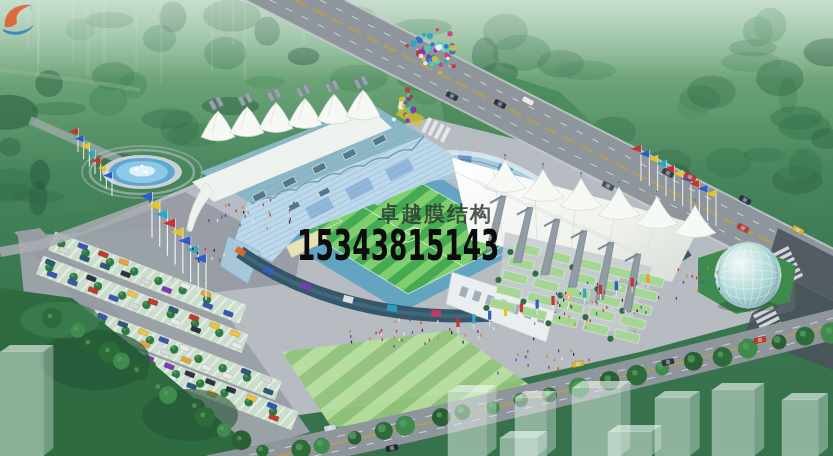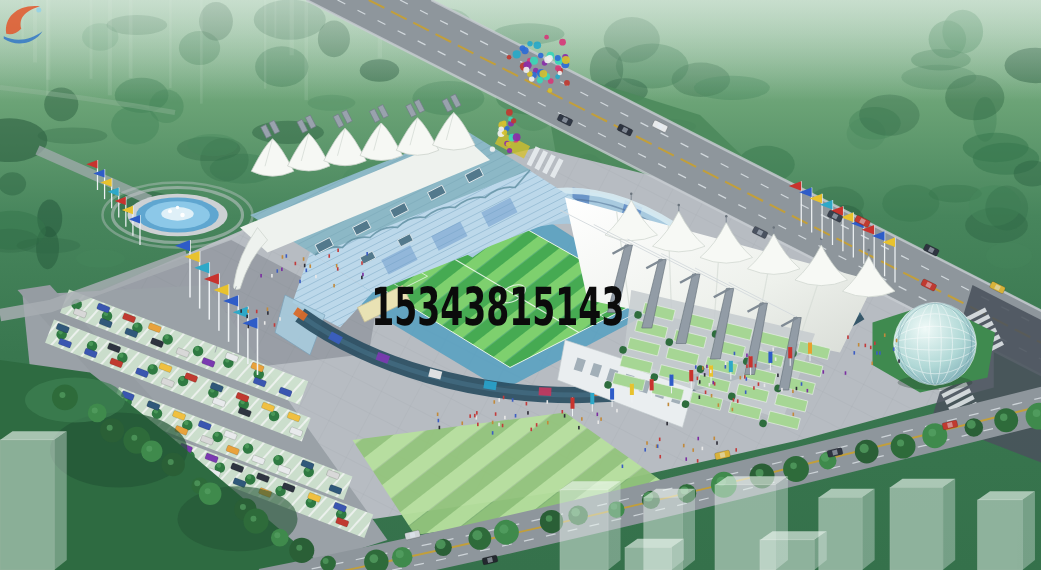--- a/index.html
+++ b/index.html
@@ -1136,15 +1136,16 @@
         <circle cx="406.4970593445455" cy="115.35645030750418" r="1.9065412454803201" fill="#d6c12e" opacity="0.92"></circle>
         <circle cx="400.9609793391828" cy="103.45438772693946" r="2.223478036571051" fill="#f0f0f0" opacity="0.92"></circle>
       </g>
 </svg>
 
 <svg class="wm wm-logo" viewBox="0 0 38 36">
   <path d="M5,27 C3,13 15,3 32,5 C19,9 15,15 17,23 C13,27 9,28 5,27 Z" fill="#e2572b" opacity="0.85"></path>
   <path d="M3,29 C13,34 25,32 34,25 C28,35 13,38 3,31 Z" fill="#2b72c8" opacity="0.8"></path>
   <circle cx="31" cy="8" r="2" fill="#8fd0e8" opacity="0.8"></circle>
 </svg>
+<div class="wm wm-brand">卓越膜结构</div>
 <div class="wm wm-phone">15343815143</div>
 
 </div>
 
 </body></html>

